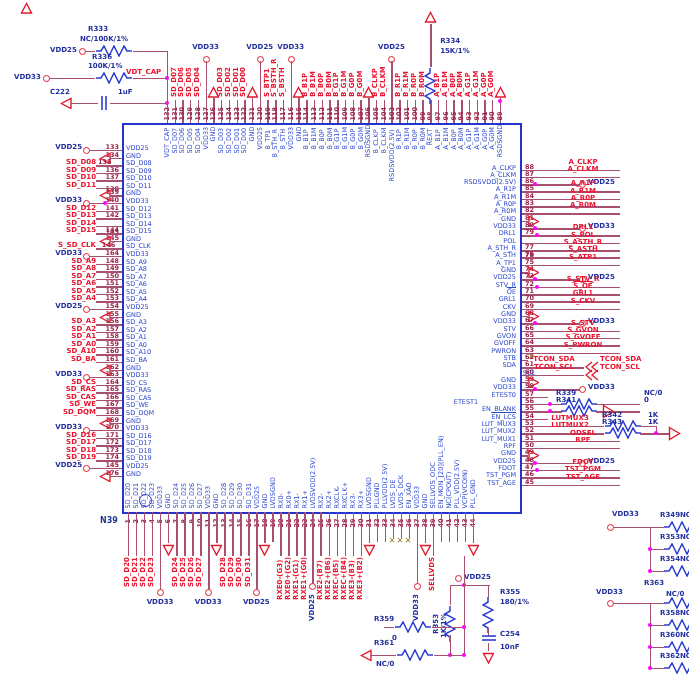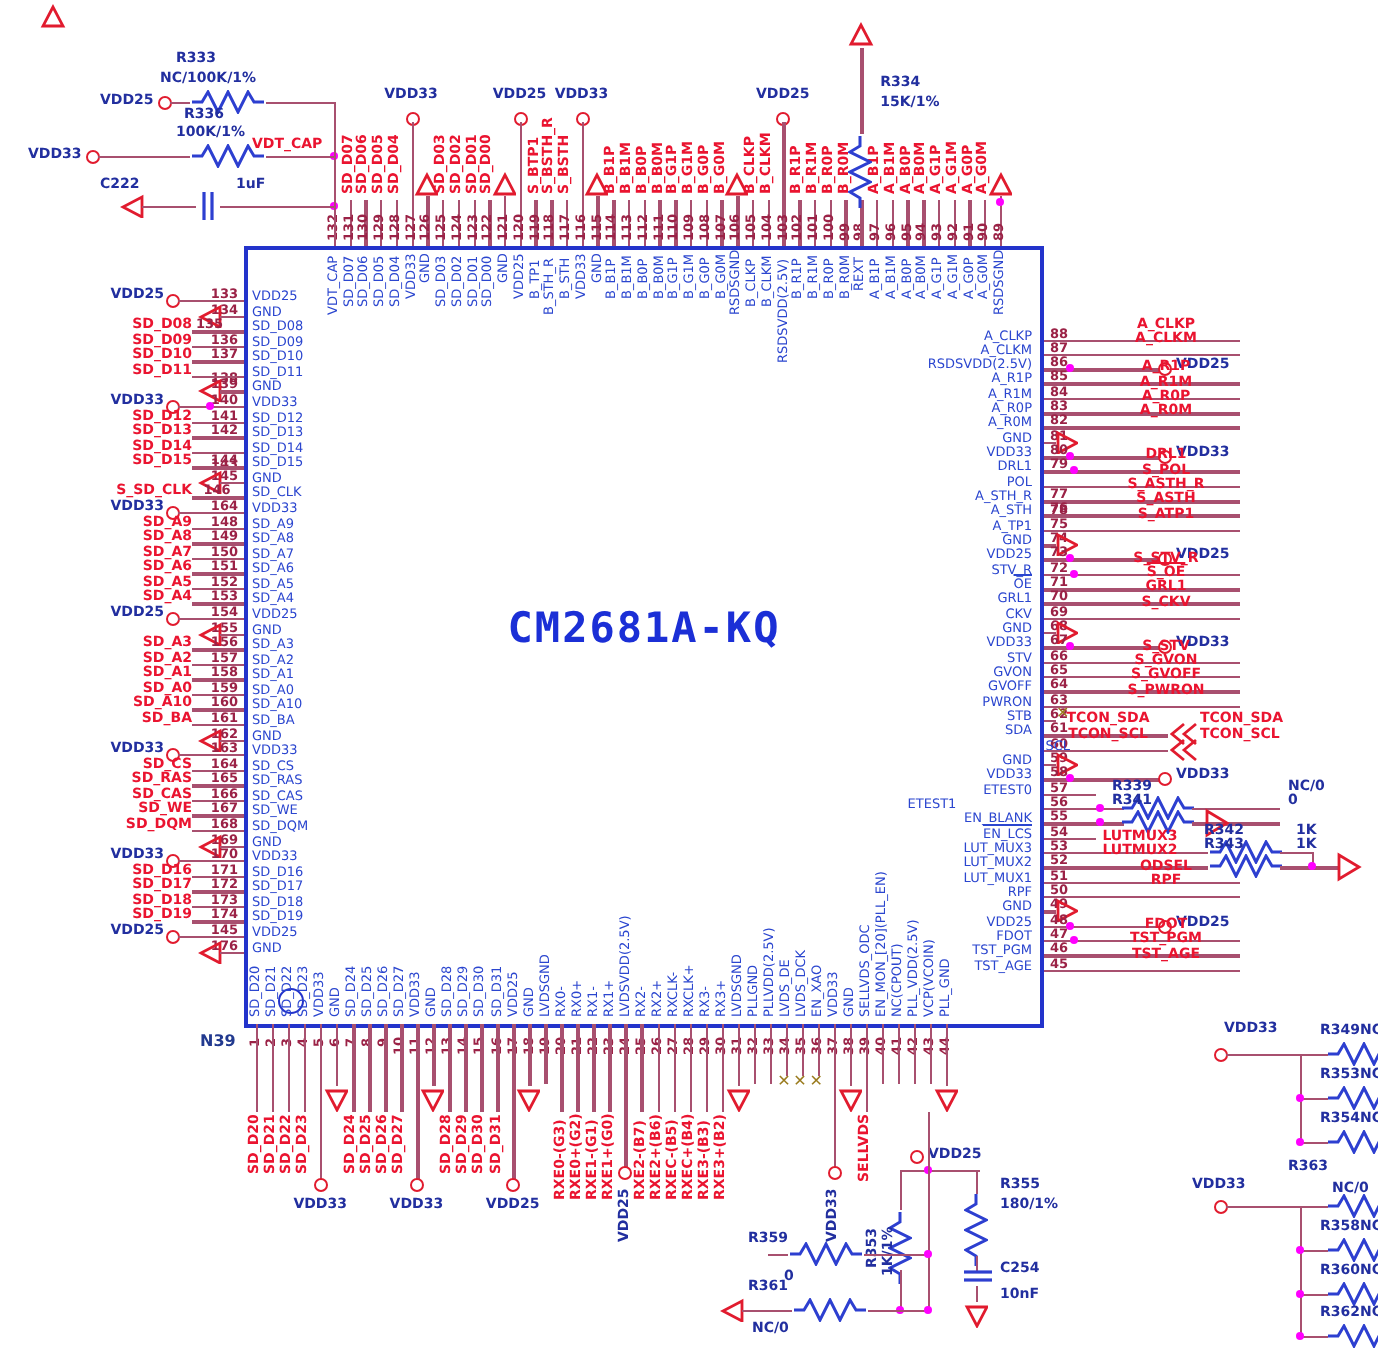--- a/index.html
+++ b/index.html
@@ -23,21 +23,20 @@
         font-family:"DejaVu Sans Mono",monospace;font-weight:bold;font-size:21px;
         letter-spacing:1px;color:#1b2fd6}
   #refdes{position:absolute;left:100px;top:516px;font-size:8px;font-weight:bold;color:#223a8f}
   #pin1mark{position:absolute;left:139px;top:494px;width:11px;height:11px;border:1.6px solid #2333cb;border-radius:50%;background:#fff}
 </style>
 </head>
 <body>
 
 <div id="canvas">
   <div id="chip"></div>
-  <div id="part">CM2681A-KQ</div>
   <div id="refdes">N39</div>
   <div id="pin1mark"></div>
 <div class="w" style="left: 166.8px; top: 100px; height: 23px; width: 1.4px;"></div>
     <div class="vt num" style="left: 170px; top: 113.5px; font-size: 6.5px;">132</div>
     <div class="vt inl" style="left: 170px; top: 151.15px; font-size: 6.5px;">VDT_CAP</div>
     <div class="w" style="left: 174.545px; top: 100px; height: 23px; width: 1.4px;"></div>
     <div class="vt num" style="left: 177.745px; top: 113.5px; font-size: 6.5px;">131</div>
     <div class="vt inl" style="left: 177.745px; top: 147.2px; font-size: 6.5px;">SD_D07</div>
     <div class="vt red" style="left: 177.745px; top: 90px; font-size: 7px;">SD_D07</div>
     <div class="w" style="left: 182.29px; top: 100px; height: 23px; width: 1.4px;"></div>

